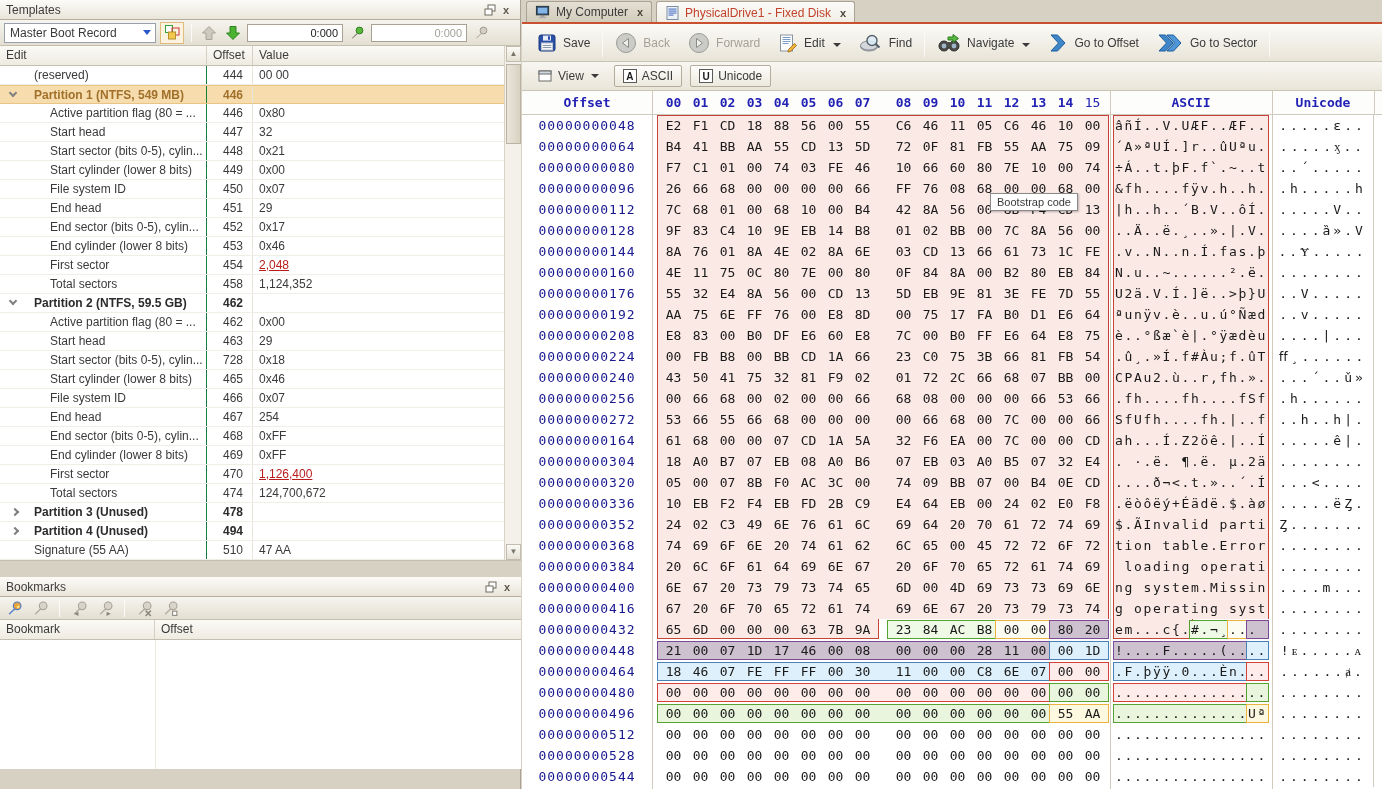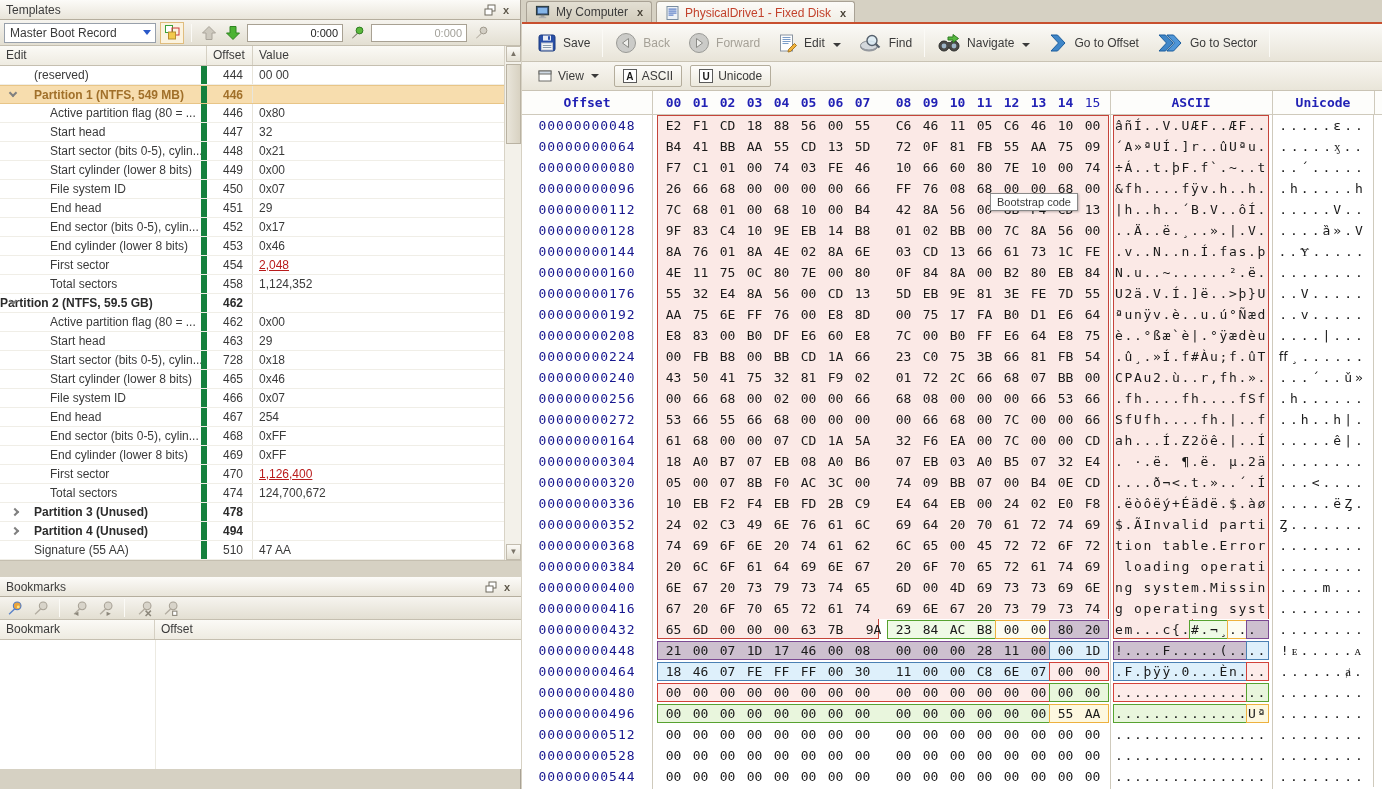--- a/index.html
+++ b/index.html
@@ -21,21 +21,21 @@
   .vsep { width:1px; height:18px; background:#c2bcae; border-right:1px solid #fbfaf6; margin:0 3px; }
   .numin { height:18px; border:1px solid #a8a193; background:#fff; text-align:right; padding-right:4px; font-size:11px; font-family:"Liberation Sans",sans-serif; color:#222; width:96px; }
   .numin.dim { color:#a3a19a; }
   .ibtn { width:20px; height:20px; display:flex; align-items:center; justify-content:center; }
 
   
   #tree-header { position:absolute; left:0; top:46px; width:504px; height:20px; background:linear-gradient(#fbfaf6,#eeebe1); border-bottom:1px solid #c5bfb0; display:flex; }
   #tree-header .hc { border-right:1px solid #d5d0c3; padding-left:6px; line-height:19px; color:#3c3c3c; }
   #tree-body { position:absolute; left:0; top:66px; width:504px; height:494px; background:#fff; overflow:hidden; }
   .trow { height:19px; display:flex; border-bottom:1px solid #f0eee7; position:relative; }
-  .trow .cname { width:207px; border-right:6px solid #15803d; line-height:18px; white-space:nowrap; overflow:hidden; }
+  .trow .cname { width:207px; border-right:1px solid #15803d; line-height:18px; white-space:nowrap; overflow:hidden; }
   .trow .coff  { width:46px;  border-right:1px solid #e8e5db; line-height:18px; text-align:right; padding-right:9px; }
   .trow .cval  { flex:1; line-height:18px; padding-left:6px; white-space:nowrap; }
   .trow.b .cname,.trow.b .coff { font-weight:bold; color:#2b2b2b; }
   .trow.sel { background:#f7ddae; border-top:1px solid #e8c587; border-bottom:1px solid #e8c587; }
   .trow.sel .cname,.trow.sel .coff { color:#a1702a; }
   .chev { position:absolute; left:10px; top:6px; width:6px; height:6px; border-right:2px solid #808080; border-bottom:2px solid #808080; }
   .chev.open { transform:rotate(45deg); top:4px; }
   .chev.closed { transform:rotate(-45deg); left:12px; }
   .vlink { color:#b91c1c; text-decoration:underline; }
   
@@ -204,21 +204,21 @@
         <span class="coff">454</span>
         <span class="cval"><span class="vlink">2,048</span></span>
       </div>
       <div class="trow">
         <span class="cname" style="padding-left:50px">Total sectors</span>
         <span class="coff">458</span>
         <span class="cval">1,124,352</span>
       </div>
       <div class="trow b">
         <span class="chev open"></span>
-        <span class="cname" style="">Partition 2 (NTFS, 59.5 GB)</span>
+        <span class="cname" style="padding-left:34px">Partition 2 (NTFS, 59.5 GB)</span>
         <span class="coff">462</span>
         <span class="cval"></span>
       </div>
       <div class="trow">
         <span class="cname" style="padding-left:50px">Active partition flag (80 = ...</span>
         <span class="coff">462</span>
         <span class="cval">0x00</span>
       </div>
       <div class="trow">
         <span class="cname" style="padding-left:50px">Start head</span>
@@ -1165,21 +1165,21 @@
           <div class="seg full" style="left: 235px; width: 114px; background: rgb(239, 250, 230); border-color: rgb(86, 162, 47);"></div>
           <div class="seg full" style="left: 343px; width: 60px; background: rgb(253, 252, 242); border-color: rgb(237, 177, 63);"></div>
           <div class="seg full" style="left: 397px; width: 60px; background: rgb(205, 192, 207); border-color: rgb(123, 74, 146);"></div>
           <span class="hbyte" style="left: 8px;">65</span>
           <span class="hbyte" style="left: 35px;">6D</span>
           <span class="hbyte" style="left: 62px;">00</span>
           <span class="hbyte" style="left: 89px;">00</span>
           <span class="hbyte" style="left: 116px;">00</span>
           <span class="hbyte" style="left: 143px;">63</span>
           <span class="hbyte" style="left: 170px;">7B</span>
-          <span class="hbyte" style="left: 208px;">9A</span>
+          <span class="hbyte" style="left: 197px;">9A</span>
           <span class="hbyte" style="left: 238px;">23</span>
           <span class="hbyte" style="left: 265px;">84</span>
           <span class="hbyte" style="left: 292px;">AC</span>
           <span class="hbyte" style="left: 319px;">B8</span>
           <span class="hbyte" style="left: 346px;">00</span>
           <span class="hbyte" style="left: 373px;">00</span>
           <span class="hbyte" style="left: 400px;">80</span>
           <span class="hbyte" style="left: 427px;">20</span>
         </div>
         <div class="ascarea">

